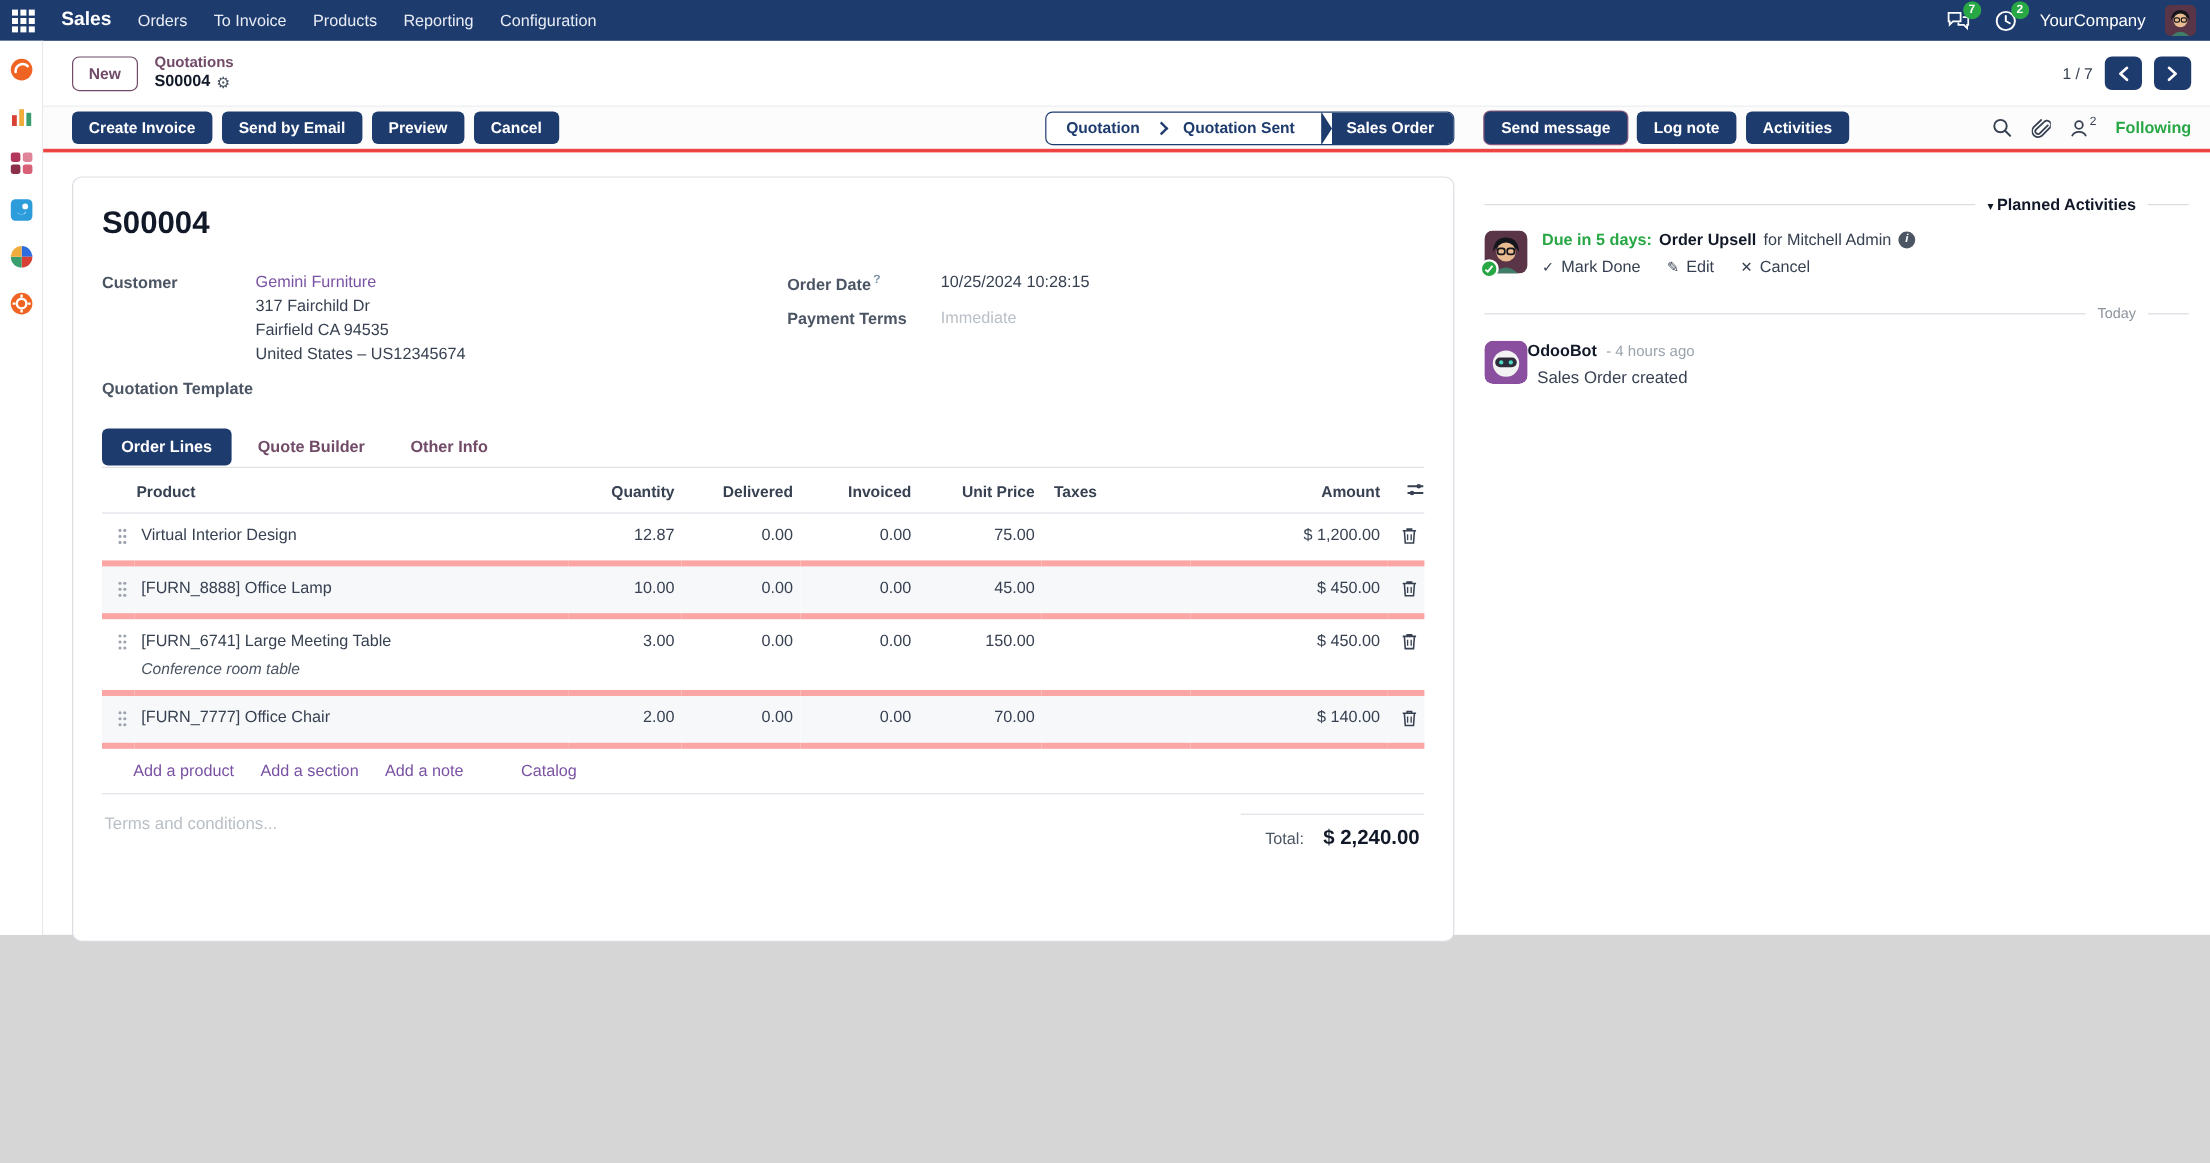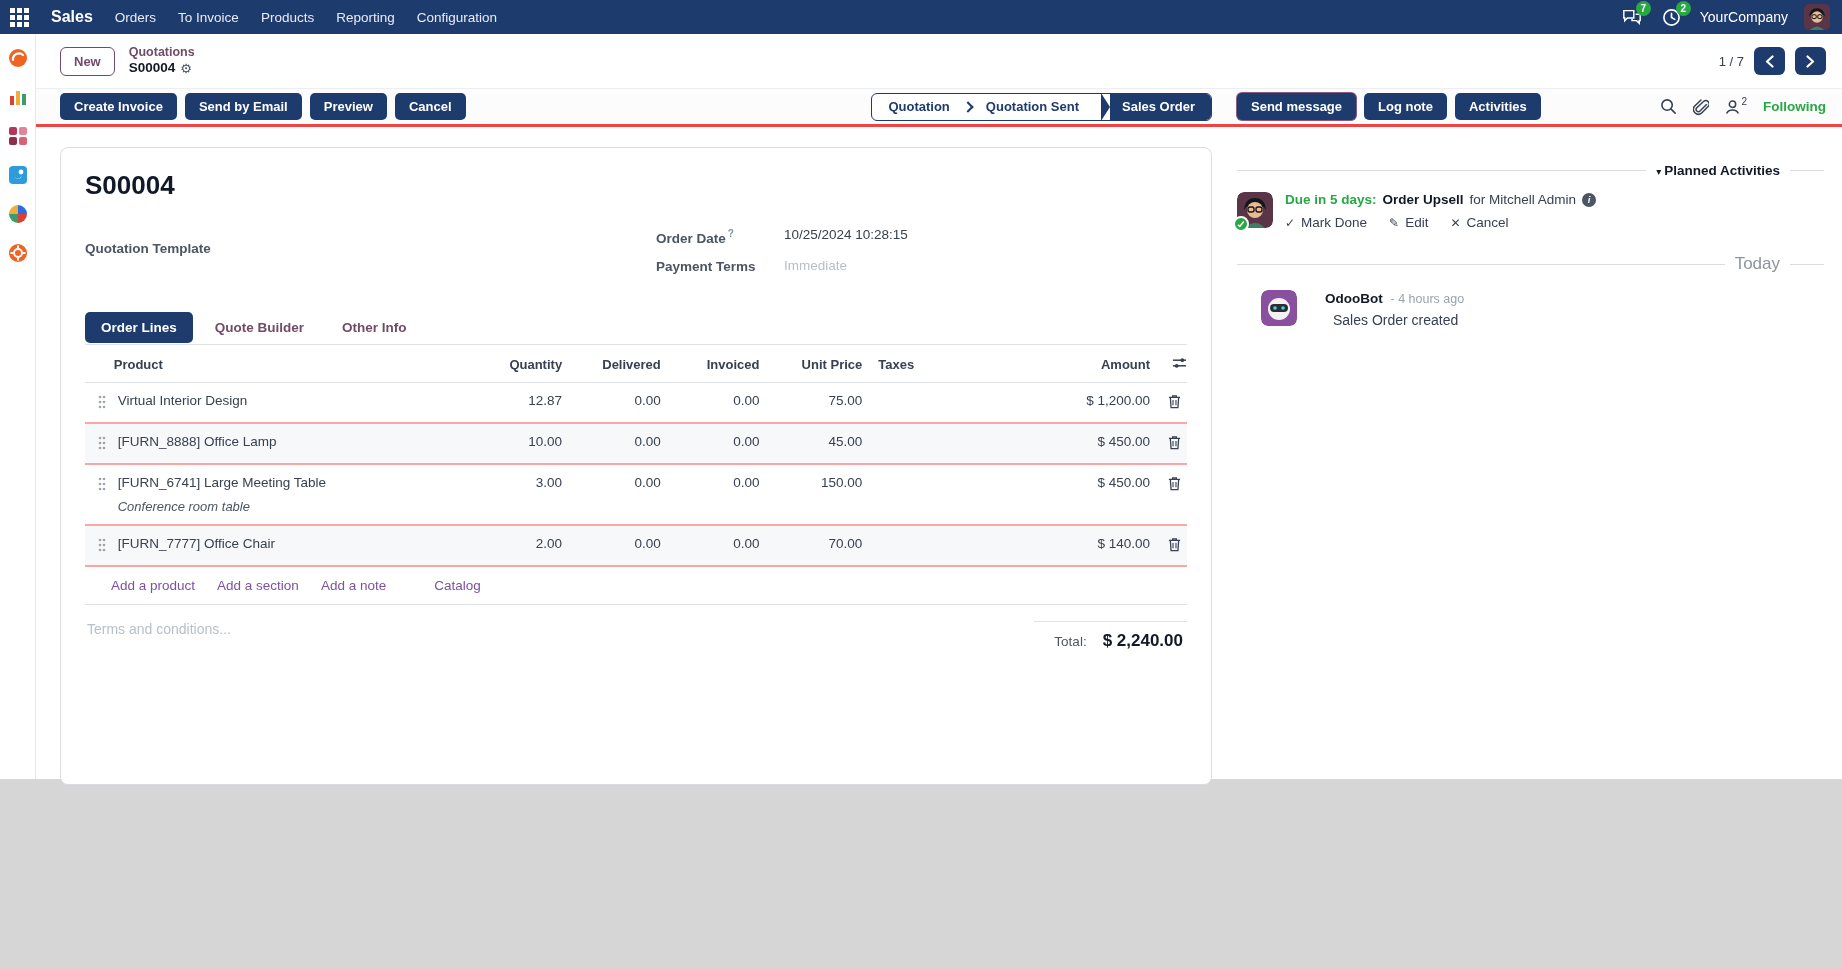--- a/index.html
+++ b/index.html
@@ -99,21 +99,21 @@
     border-radius:5px 5px 0 0; margin-bottom:1px; }
   .tab.active{ background:var(--navy); color:#fff; border-radius:5px; }
 
   
   table.olines{ width:100%; border-collapse:collapse; margin-top:2px; }
   .olines th{ text-align:right; font-size:13px; font-weight:700; color:var(--text);
     padding:10px 6px; border-bottom:1px solid var(--border); white-space:nowrap; }
   .olines th.col-product{ text-align:left; padding-left:26px; }
   .olines th.col-taxes{ text-align:left; padding-left:10px; }
   .olines th.col-handle{ width:26px; }
-  .olines td{ font-size:13.5px; color:var(--text); padding:10px 6px; border-bottom:2px solid #fca5a5;
+  .olines td{ font-size:13.5px; color:var(--text); padding:10px 6px; border-bottom:5px solid #fca5a5;
     text-align:right; vertical-align:top; }
   .olines tr.striped td{ background:var(--stripe); }
   .olines td.cell-product{ text-align:left; }
   .olines td.cell-taxes{ text-align:left; }
   .olines td.cell-handle{ padding-left:2px; padding-top:12px; cursor:grab; }
   .olines td.cell-trash{ width:28px; cursor:pointer; padding-top:11px; }
   .prod-note{ font-style:italic; color:#4b5563; margin-top:9px; font-size:13px; }
   .links-row{ display:flex; gap:22px; padding:11px 2px 11px 26px; border-bottom:1px solid var(--border); }
   .links-row .link-purple{ font-size:13.5px; }
   .link-catalog{ margin-left:26px; }
@@ -126,36 +126,36 @@
   .total-label{ color:#4b5563; font-size:13.5px; }
   .total-value{ color:var(--dark); font-weight:700; font-size:17px; }
 
   
   .chatter{ flex:1; padding:0 18px 0 25px; min-width:0; }
   .divider{ display:flex; align-items:center; gap:10px; margin-top:16px; }
   .divider .line{ flex:1; height:1px; background:#d9dde2; }
   .divider .line.short{ flex:0 0 34px; }
   .divider-title{ font-weight:700; color:var(--dark); font-size:13.5px; white-space:nowrap; cursor:pointer; }
   .caret{ font-size:10px; color:var(--dark); margin-right:3px; }
-  .divider-today{ color:#8d949c; font-size:17px; white-space:nowrap; }
+  .divider-today{ color:#8d949c; font-size:12px; white-space:nowrap; }
   .activity-item{ display:flex; gap:12px; margin-top:14px; }
   .av-wrap{ position:relative; width:36px; height:36px; flex:0 0 36px; }
   .av-wrap svg{ display:block; border-radius:7px; }
   .av-badge{ position:absolute; left:-4px; bottom:-4px; width:16px; height:16px; border-radius:50%;
     background:var(--green); border:2px solid #fff; display:flex; align-items:center; justify-content:center; }
   .act-line1{ font-size:13.5px; display:flex; align-items:center; gap:6px; flex-wrap:wrap; }
   .due-green{ color:var(--green); font-weight:700; }
   .act-name{ color:var(--dark); font-weight:700; cursor:pointer; }
   .act-for{ color:var(--text); }
   .info-ic{ width:14px; height:14px; border-radius:50%; background:#4b5563; color:#fff; font-size:9.5px;
     display:inline-flex; align-items:center; justify-content:center; font-style:italic; font-weight:700; cursor:pointer; }
   .act-line2{ margin-top:8px; display:flex; gap:22px; font-size:13.5px; color:#374151; }
   .act-btn{ cursor:pointer; display:flex; align-items:center; gap:6px; }
   .act-btn .g{ font-size:12px; }
-  .message-item{ display:flex; gap:28px; margin-top:16px;margin-left:24px; }
+  .message-item{ display:flex; gap:0; margin-top:16px; }
   .msg-head{ font-size:13.5px; padding-top:1px; }
   .msg-author{ font-weight:700; color:var(--dark); cursor:pointer; }
   .msg-time{ color:#9aa3ad; font-size:12.5px; margin-left:4px; }
   .msg-body{ margin-top:6px; font-size:14px; color:var(--text); padding-left:8px; }
 </style>
 </head>
 <body>
 
 <div class="app">
 
@@ -319,20 +319,31 @@
         </div>
       </div>
 
       <div class="content">
         <div class="sheet-zone">
           <div class="sheet">
             <div class="doc-title">S00004</div>
 
             <div class="fgrid">
               <div>
+                <div class="frow">
+                  <span class="flabel">Customer</span>
+                  <span class="fvalue">
+                    <a class="link-purple">Gemini Furniture</a>
+                    <span class="addr">
+                      <div>317 Fairchild Dr</div>
+                      <div>Fairfield CA 94535</div>
+                      <div>United States – US12345674</div>
+                    </span>
+                  </span>
+                </div>
                 <div class="qtpl-label">Quotation Template</div>
               </div>
               <div>
                 <div class="frow">
                   <span class="flabel"><span>Order Date</span><span class="help">?</span></span>
                   <span class="fvalue">10/25/2024 10:28:15</span>
                 </div>
                 <div class="frow" style="margin-top:4px;">
                   <span class="flabel" style="font-weight:700;">Payment Terms</span>
                   <span class="fvalue placeholder">Immediate</span>

